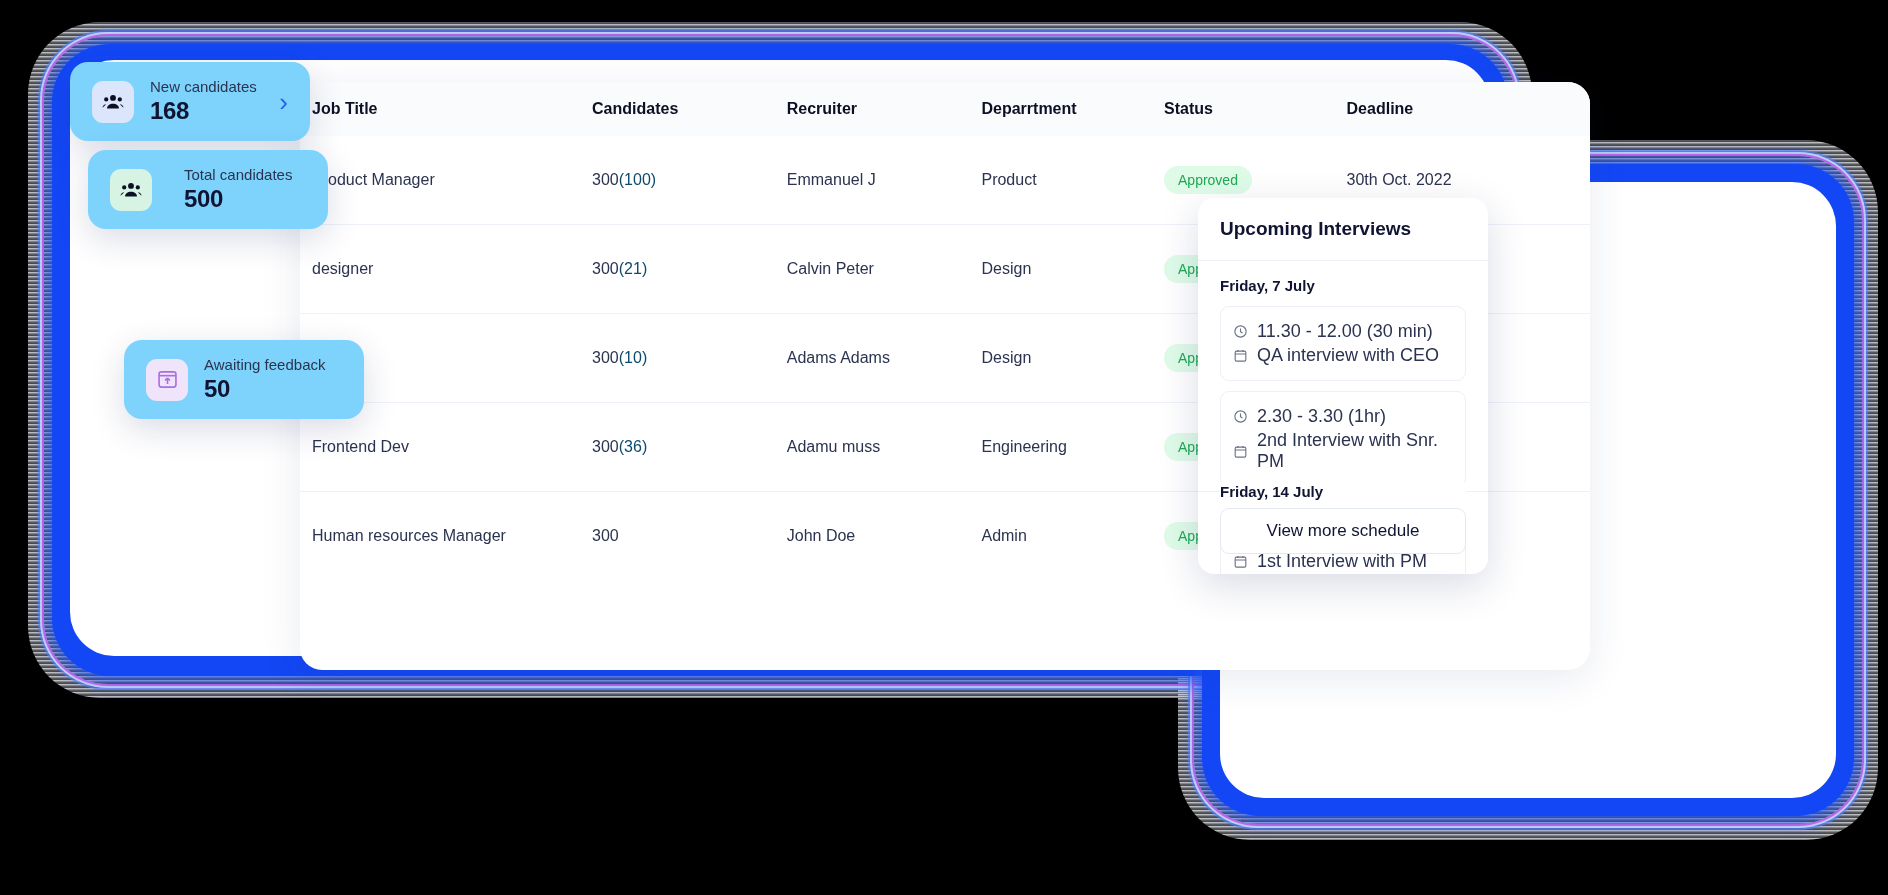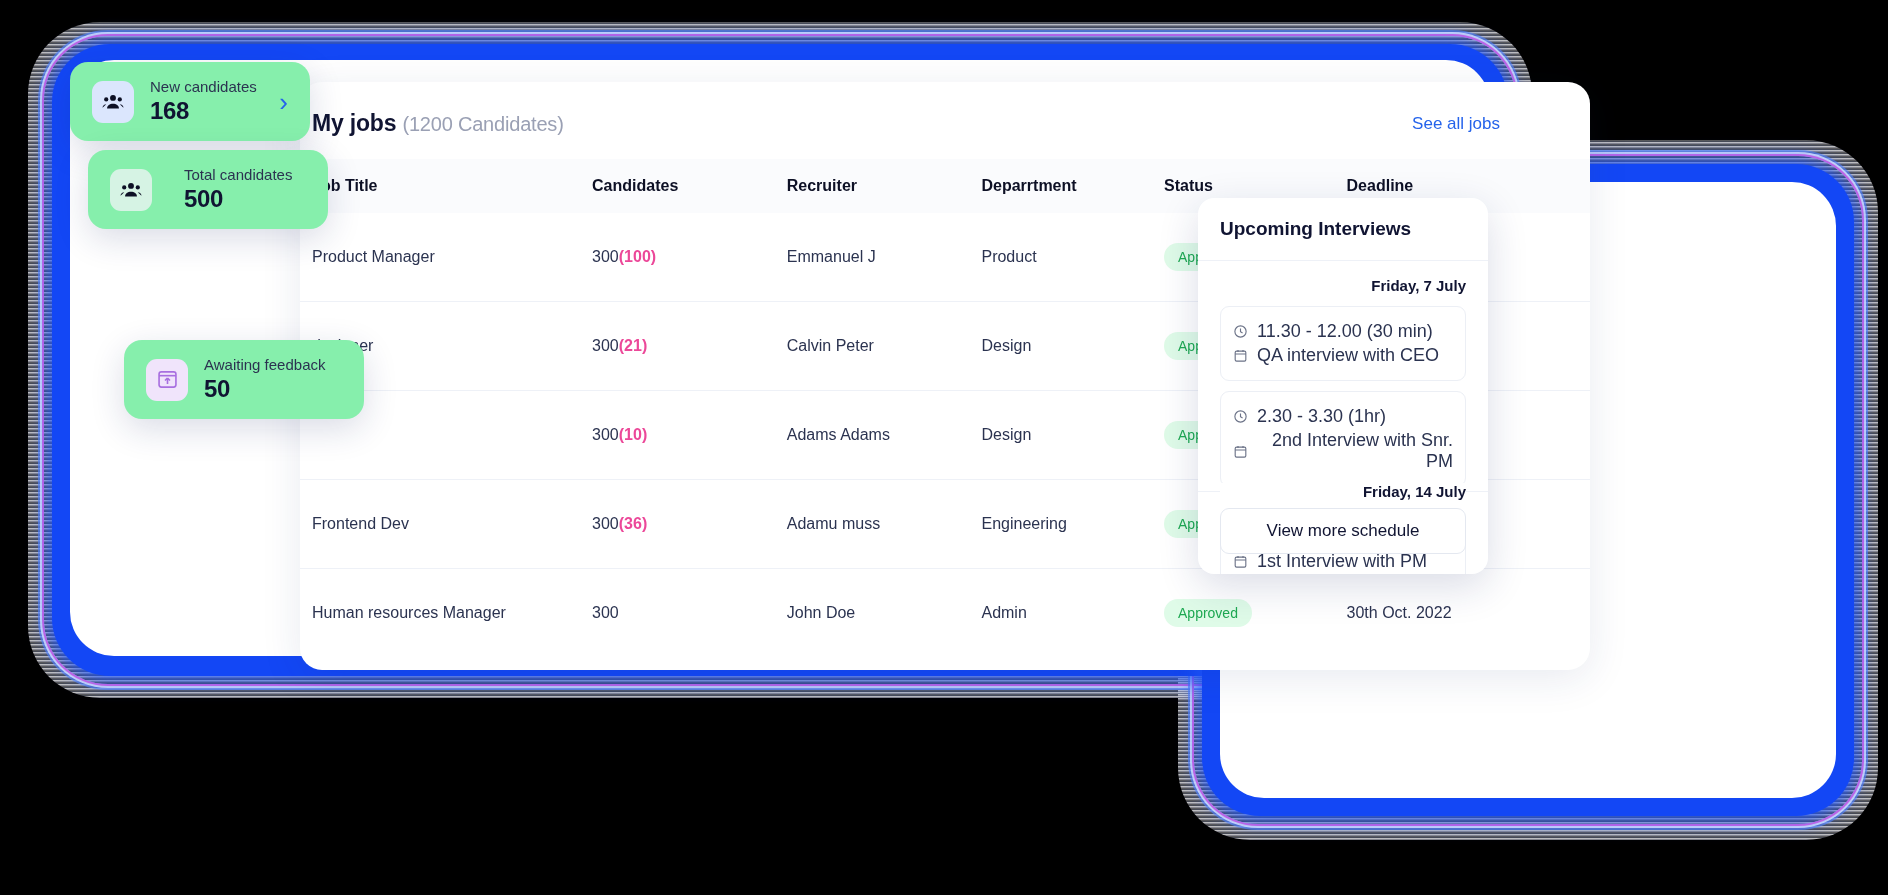--- a/index.html
+++ b/index.html
@@ -105,31 +105,31 @@
     white-space:nowrap;
   }
   table.jobs tbody tr:last-child td { border-bottom:none; }
   .c-title  { width:240px; padding-left:12px !important; }
   .c-cand   { width:160px; }
   .c-recr   { width:160px; }
   .c-dept   { width:150px; }
   .c-stat   { width:150px; }
   .c-dead   { width:200px; }
   .cand-num { font-weight:400; }
-  .cand-num b { font-weight:700; color:#ec4899; }
+  .cand-num b { font-weight:400; color:#0c4a6e; }
   .pill {
     display:inline-block;
     background:#dffbe8; color:#1ea952;
     font-size:14px; padding:6px 14px; border-radius:14px;
   }
 
   
   .stat {
     position:absolute;
-    background:#86efac;
+    background:#7dd3fc;
     border-radius:18px;
     box-shadow: 0 10px 34px rgba(25,40,100,.16);
     display:flex; align-items:center; gap:16px;
     padding:16px 22px;
   }
   .stat .ico {
     width:42px; height:42px; border-radius:11px;
     display:flex; align-items:center; justify-content:center;
     flex:0 0 auto;
   }
@@ -146,21 +146,21 @@
   .panel {
     position:absolute; left:1198px; top:198px; width:290px; height:376px;
     background:#ffffff; border-radius:16px;
     box-shadow: 0 12px 40px rgba(25,40,100,.16);
     overflow:hidden;
   }
   .panel-head {
     padding:20px 22px; font-size:19px; font-weight:700; color:#101432;
     border-bottom:1px solid #eef1f7;
   }
-  .panel-body { padding:0 22px; position:relative;text-align:right; }
+  .panel-body { padding:0 22px; position:relative; }
   .day-label {
     font-size:15px; font-weight:700; color:#101432;
     margin:16px 0 12px 0; position:relative; z-index:3; background:#fff;
   }
   .day-label.overlap { margin:-14px 0 12px 0; }
   .slot {
     border:1px solid #eceff5; border-radius:9px;
     padding:11px 12px; margin-bottom:10px;
   }
   .slot .row { display:flex; align-items:center; gap:9px; margin:3px 0; }
@@ -186,27 +186,20 @@
   <div class="ring-outer"></div>
   <div class="ring-outer2"></div>
   <div class="fringe"></div>
   <div class="fringe2"></div>
   <div class="blue-frame"></div>
   <div class="blue-frame2"></div>
   <div class="surface"></div>
   <div class="surface2"></div>
 
   <div class="dash">
-    <div class="dash-head">
-      <div class="dash-title">
-        <span>My jobs</span>
-        <span class="sub">(1200 Candidates)</span>
-      </div>
-      <div class="see-all">See all jobs</div>
-    </div>
 
     <table class="jobs">
       <thead>
         <tr>
           <th class="c-title">Job Title</th>
           <th class="c-cand">Candidates</th>
           <th class="c-recr">Recruiter</th>
           <th class="c-dept">Deparrtment</th>
           <th class="c-stat">Status</th>
           <th class="c-dead">Deadline</th>

